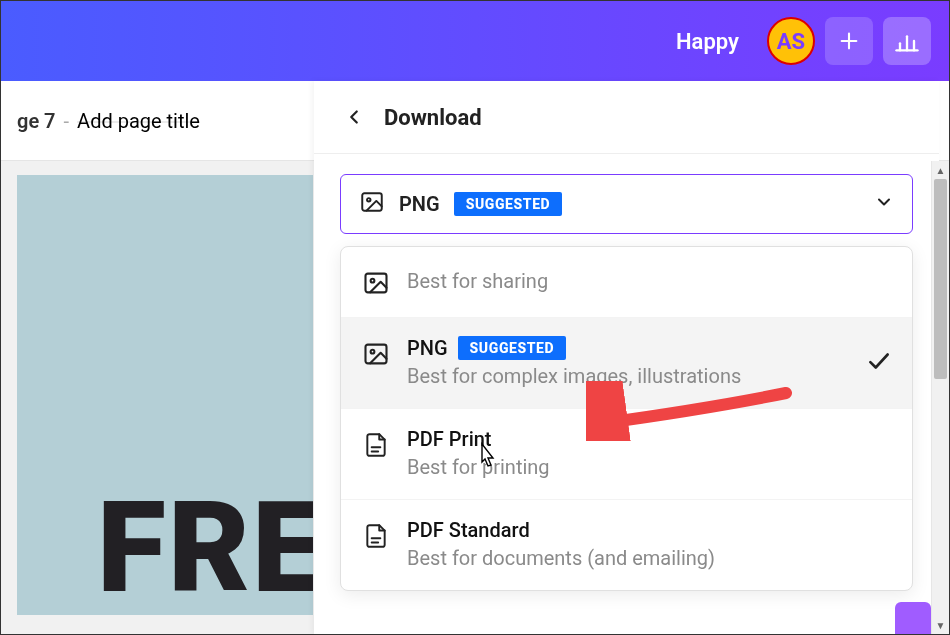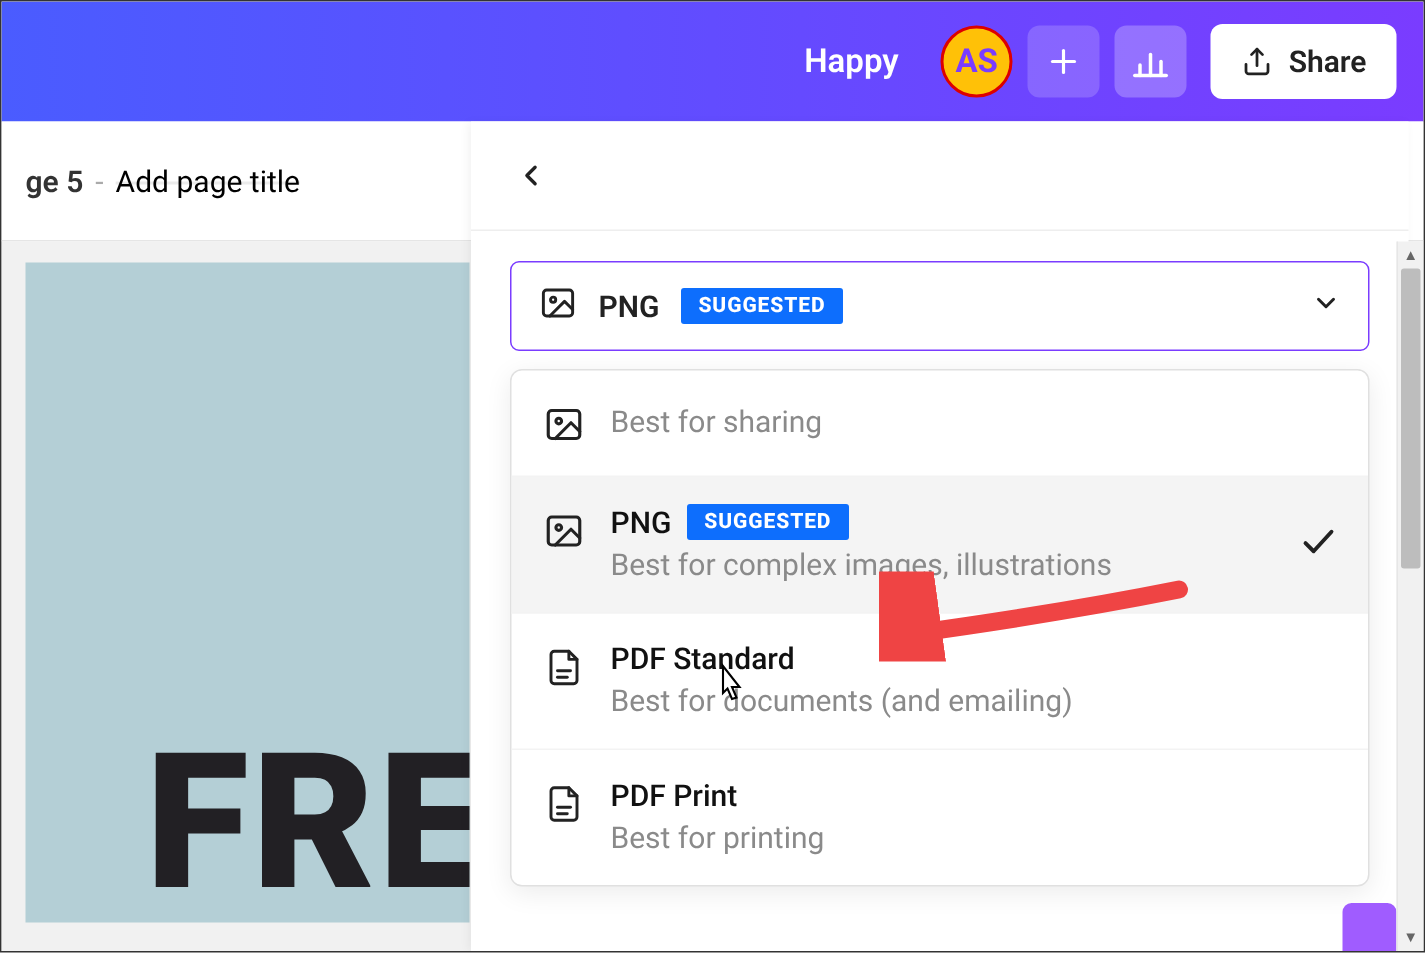--- a/index.html
+++ b/index.html
@@ -320,49 +320,42 @@
       </svg>
   </div>
   <div class="icon-btn analytics">
     <svg width="28" height="28" viewBox="0 0 24 24" fill="none" stroke="currentColor" stroke-width="2" stroke-linecap="round">
         <line x1="3" y1="20" x2="21" y2="20"></line>
         <line x1="6" y1="20" x2="6" y2="14"></line>
         <line x1="12" y1="20" x2="12" y2="8"></line>
         <line x1="18" y1="20" x2="18" y2="12"></line>
       </svg>
   </div>
-  <div class="share-btn">
-    <svg width="22" height="22" viewBox="0 0 24 24" fill="none" stroke="#222" stroke-width="2" stroke-linecap="round" stroke-linejoin="round">
-        <path d="M4 14v5a2 2 0 0 0 2 2h12a2 2 0 0 0 2-2v-5"></path>
-        <polyline points="16 7 12 3 8 7"></polyline>
-        <line x1="12" y1="3" x2="12" y2="15"></line>
-      </svg>
-    <span>Share</span>
-  </div>
 </div>
 
 <div class="secondary-bar">
-  <span class="page-num">ge 5</span>
+  <span class="page-num">ge 7</span>
   <span class="dash">-</span>
   <span class="placeholder">Add page title</span>
 </div>
 
 <div class="canvas-area">
   <div class="canvas">
     <div class="fre">FRE</div>
   </div>
 </div>
 
 <div class="panel">
   <div class="panel-header">
     <div class="back-arrow">
       <svg width="22" height="22" viewBox="0 0 24 24" fill="none" stroke="currentColor" stroke-width="2.4" stroke-linecap="round" stroke-linejoin="round">
           <polyline points="15 18 9 12 15 6"></polyline>
         </svg>
     </div>
+    <div class="panel-title">Download</div>
   </div>
   <div class="panel-body">
 
     <div class="select-box">
       <span class="file-icon">
         <svg width="26" height="26" viewBox="0 0 24 24" fill="none" stroke="currentColor" stroke-width="1.8" stroke-linecap="round" stroke-linejoin="round">
             <rect x="3" y="4" width="18" height="16" rx="2"></rect>
             <circle cx="9" cy="10" r="1.6"></circle>
             <path d="M21 16l-5-5-9 9"></path>
           </svg>
@@ -415,37 +408,37 @@
       <div class="option">
         <div class="opt-icon">
           <svg width="26" height="28" viewBox="0 0 24 24" fill="none" stroke="currentColor" stroke-width="1.8" stroke-linecap="round" stroke-linejoin="round">
               <path d="M6 2h9l5 5v13a2 2 0 0 1-2 2H6a2 2 0 0 1-2-2V4a2 2 0 0 1 2-2z"></path>
               <polyline points="15 2 15 7 20 7"></polyline>
               <line x1="8" y1="14" x2="16" y2="14"></line>
               <line x1="8" y1="18" x2="14" y2="18"></line>
             </svg>
         </div>
         <div class="opt-text">
-          <div class="name">PDF Standard</div>
-          <div class="desc">Best for documents (and emailing)</div>
+          <div class="name">PDF Print</div>
+          <div class="desc">Best for printing</div>
         </div>
       </div>
 
       <div class="option">
         <div class="opt-icon">
           <svg width="26" height="28" viewBox="0 0 24 24" fill="none" stroke="currentColor" stroke-width="1.8" stroke-linecap="round" stroke-linejoin="round">
               <path d="M6 2h9l5 5v13a2 2 0 0 1-2 2H6a2 2 0 0 1-2-2V4a2 2 0 0 1 2-2z"></path>
               <polyline points="15 2 15 7 20 7"></polyline>
               <line x1="8" y1="14" x2="16" y2="14"></line>
               <line x1="8" y1="18" x2="14" y2="18"></line>
             </svg>
         </div>
         <div class="opt-text">
-          <div class="name">PDF Print</div>
-          <div class="desc">Best for printing</div>
+          <div class="name">PDF Standard</div>
+          <div class="desc">Best for documents (and emailing)</div>
         </div>
       </div>
     </div>
   </div>
 </div>
 
 <div class="purple-corner"></div>
 
 <div class="scrollbar">
   <div class="arrow">▲</div>

